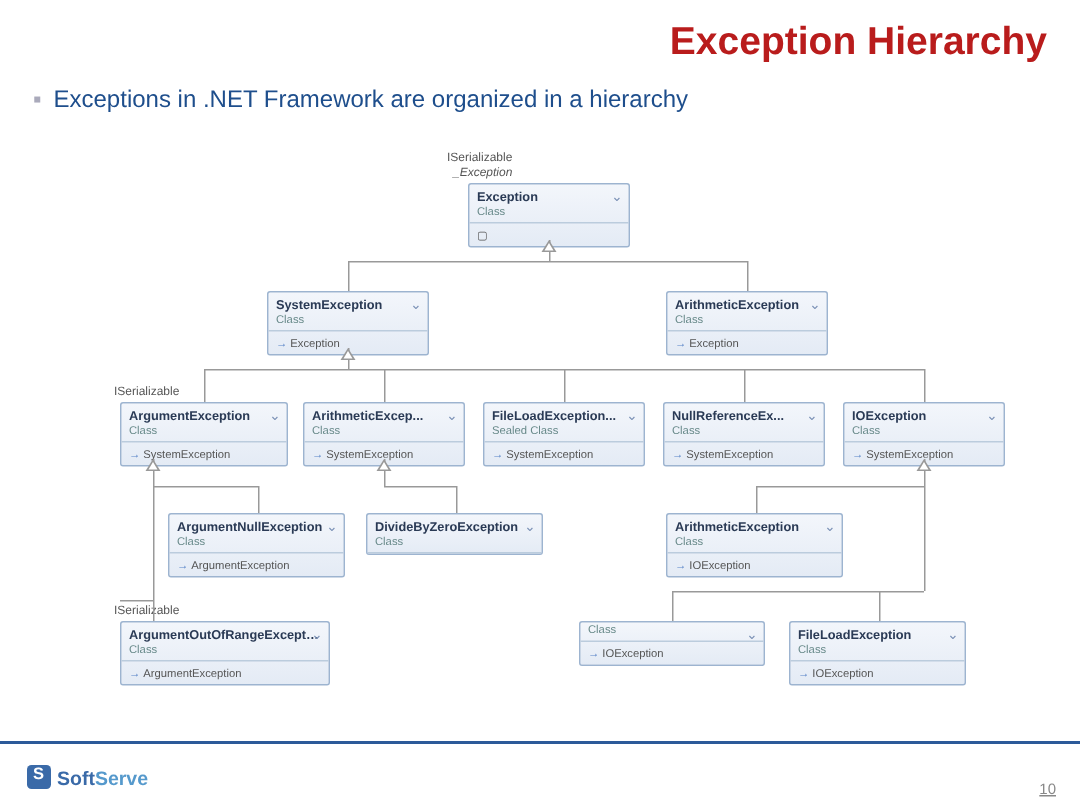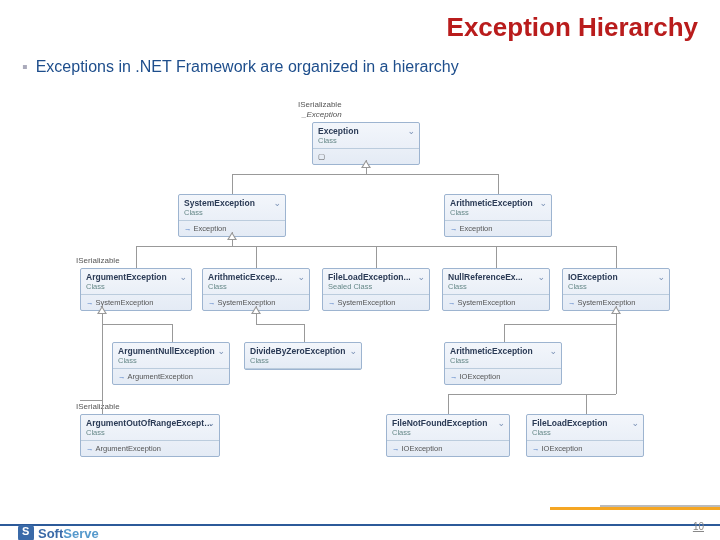--- a/index.html
+++ b/index.html
@@ -13,21 +13,21 @@
   .box-head { font-weight: bold; padding: 3px 5px 0; color: #2a3a55; font-size: 8.5px; white-space: nowrap; overflow: hidden; text-overflow: ellipsis; }
   .box-sub { padding: 0 5px 3px; color: #688; font-size: 7.5px; border-bottom: 1px solid #bcd; }
   .box-bot { padding: 3px 5px; font-size: 7.5px; color: #555; }
   .arrow { color: #5a85c8; margin-right: 2px; }
   .chev { position: absolute; right: 4px; top: 3px; color: #7a90b5; font-size: 9px; }
   .line { position: absolute; background: #999; }
   .line-h { height: 1px; }
   .line-v { width: 1px; }
   .tri-outline { position: absolute; width: 0; height: 0; border-left: 5px solid transparent; border-right: 5px solid transparent; border-bottom: 8px solid #999; }
   .tri-outline::after { content: ""; position: absolute; top: 1.5px; left: -3.5px; width: 0; height: 0; border-left: 3.5px solid transparent; border-right: 3.5px solid transparent; border-bottom: 5.5px solid #fff; }
-  .footer { position: absolute; bottom: 0; left: 0; right: 0; height: 16px; background: #fff; border-top: 2px solid #2c5a99; display: flex; padding: 0 18px; }
+  .footer { position: absolute; bottom: 0; left: 0; right: 0; height: 46px; background: #fff; border-top: 2px solid #2c5a99; display: flex; padding: 0 18px; }
   .logo { display: flex; align-items: center; gap: 4px; }
   .logo-icon { width: 16px; height: 16px; background: #3a6aa8; border-radius: 3px; position: relative; }
   .logo-icon::before { content: "S"; color: #fff; font-weight: bold; font-size: 11px; position: absolute; top: 0; left: 4px; }
   .logo-text { color: #3a6aa8; font-weight: 600; font-size: 13px; }
   .logo-text .soft { color: #3a6aa8; }
   .logo-text .serve { color: #59c; }
   .pagenum { position: absolute; right: 16px; bottom: 8px; font-size: 10px; color: #888; text-decoration: underline; }
   .accent { position: absolute; right: 0; bottom: 30px; width: 170px; height: 3px; background: #f5a623; }
   .accent2 { position: absolute; right: 0; bottom: 33px; width: 120px; height: 2px; background: #bbb; }
 </style>
@@ -117,21 +117,20 @@
 
   <div class="lbl" style="left:26px; top:302px;">ISerializable</div>
   <div class="box" style="left:30px; top:314px; width:140px;">
     <div class="chev">⌄</div>
     <div class="box-head">ArgumentOutOfRangeException</div>
     <div class="box-sub">Class</div>
     <div class="box-bot"><span class="arrow">→</span><span>ArgumentException</span></div>
   </div>
   <div class="box" style="left:336px; top:314px; width:124px;">
     <div class="chev">⌄</div>
-    <div class="box-head">FileNotFoundException</div>
     <div class="box-sub">Class</div>
     <div class="box-bot"><span class="arrow">→</span><span>IOException</span></div>
   </div>
   <div class="box" style="left:476px; top:314px; width:118px;">
     <div class="chev">⌄</div>
     <div class="box-head">FileLoadException</div>
     <div class="box-sub">Class</div>
     <div class="box-bot"><span class="arrow">→</span><span>IOException</span></div>
   </div>
 

